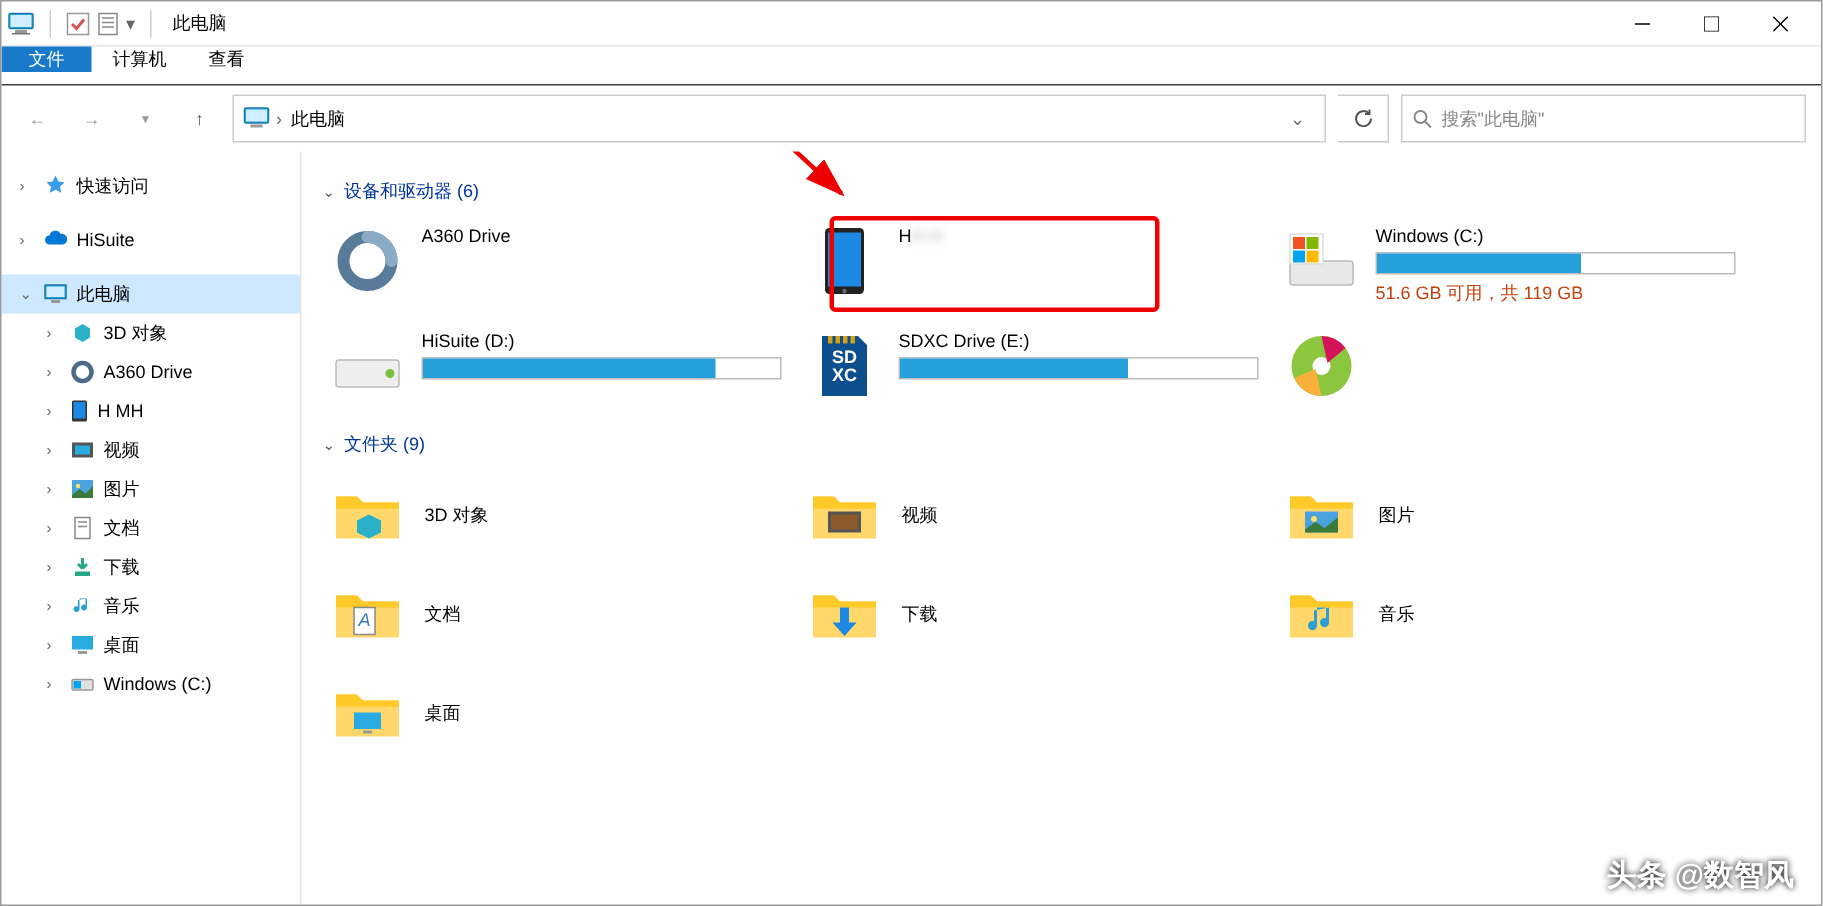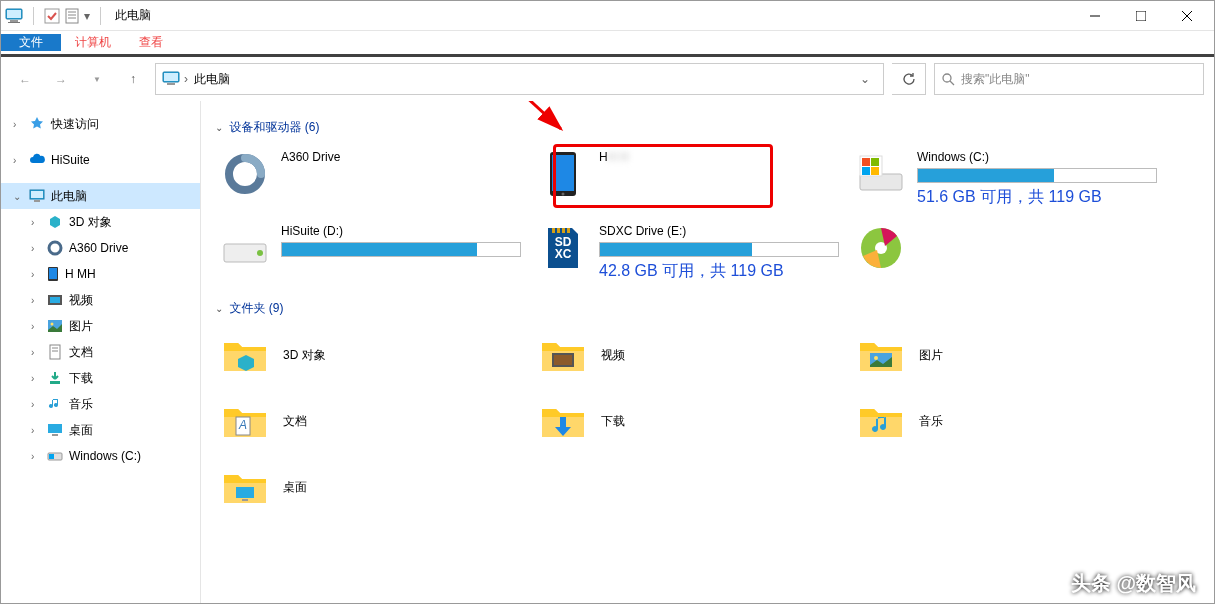--- a/index.html
+++ b/index.html
@@ -3,23 +3,23 @@
 <meta charset="utf-8">
 <style>
 *{box-sizing:border-box;margin:0;padding:0;font-family:"Microsoft YaHei","Segoe UI",sans-serif;font-size:12px}
 body{background:#fff;width:1215px;height:604px;overflow:hidden;position:relative;border:1px solid #999}
 .titlebar{height:30px;display:flex;align-items:center;padding:0 4px;border-bottom:1px solid #e5e5e5}
 .tb-icons{display:flex;gap:4px;align-items:center}
 .tb-sep{width:1px;height:18px;background:#ccc;margin:0 6px}
 .tb-title{margin-left:8px}
 .win-controls{margin-left:auto;display:flex}
 .win-btn{width:46px;height:28px;display:flex;align-items:center;justify-content:center;color:#000}
-.ribbon-tabs{height:26px;display:flex;align-items:center;border-bottom:3px solid #404040;padding-left:0}
+.ribbon-tabs{height:26px;display:flex;align-items:flex-start;border-bottom:1px solid #404040;padding-left:0}
 .file-tab{background:#1979ca;color:#fff;padding:0 18px;display:flex;align-items:center}
-.rib-tab{padding:0 14px;display:flex;align-items:center;color:#ef4444}
+.rib-tab{padding:0 14px;display:flex;align-items:center;color:#000000}
 .addr-row{height:44px;display:flex;align-items:center;padding:6px 10px;gap:8px}
 .nav-btn{width:28px;height:28px;display:flex;align-items:center;justify-content:center;color:#999}
 .nav-btn.enabled{color:#555}
 .addr-bar{flex:1;height:32px;border:1px solid #ccc;display:flex;align-items:center;padding:0 4px}
 .addr-icon{width:22px;height:22px;display:flex;align-items:center;justify-content:center}
 .addr-crumb{padding:0 4px}
 .addr-chev{color:#666;margin:0 2px}
 .addr-drop{margin-left:auto;width:28px;text-align:center;color:#666}
 .refresh-btn{width:34px;height:32px;border:1px solid #ccc;border-left:none;display:flex;align-items:center;justify-content:center}
 .search-box{width:270px;height:32px;border:1px solid #ccc;display:flex;align-items:center;padding:0 6px;color:#888}
@@ -33,21 +33,21 @@
 .main{flex:1;overflow:auto;padding:10px 14px;position:relative}
 .group-header{display:flex;align-items:center;gap:6px;color:#003399;margin:8px 0 8px 0}
 .group-chev{font-size:10px;color:#555}
 .items-grid{display:flex;flex-wrap:wrap;gap:6px 8px;margin-bottom:14px}
 .drive-item{width:310px;display:flex;align-items:flex-start;gap:10px;padding:4px}
 .drive-icon{width:52px;height:52px;display:flex;align-items:center;justify-content:center;flex-shrink:0}
 .drive-info{flex:1;padding-top:2px}
 .drive-name{margin-bottom:4px}
 .capacity-bar{height:15px;border:1px solid #bcbcbc;background:#fff;margin-bottom:4px;position:relative}
 .capacity-fill{height:100%;background:#26a0da}
-.drive-sub{color:#1d4ed8;font-size:16px}
+.drive-sub{color:#c2410c;font-size:12px}
 .folder-item{width:310px;display:flex;align-items:center;gap:12px;padding:4px}
 .folder-icon{width:52px;height:52px;display:flex;align-items:center;justify-content:center}
 .highlight-box{position:absolute;border:3px solid #ee0000;border-radius:4px;left:338px;top:0px;width:220px;height:64px;pointer-events:none}
 .red-arrow{position:absolute;left:190px;top:-120px;pointer-events:none}
 .watermark{position:absolute;right:18px;bottom:6px;color:#fff;text-shadow:0 0 4px #000;font-size:20px;font-weight:bold}
 svg{display:block}
 .blur{filter:blur(3px);color:#bbb}
 </style>
 </head>
 <body>
@@ -364,21 +364,20 @@
               <rect x="15" y="4" width="3" height="5" fill="#d4a017"></rect>
               <rect x="20" y="4" width="3" height="5" fill="#d4a017"></rect>
               <rect x="25" y="4" width="3" height="5" fill="#d4a017"></rect>
             </svg>
           </div>
     <div class="drive-info">
             <div class="drive-name">SDXC Drive (E:)</div>
             <div class="capacity-bar">
               <div class="capacity-fill" style="width:64%"></div>
             </div>
-            <div class="drive-sub">42.8 GB 可用，共 119 GB</div>
           </div>
   </div>
 
   <div class="drive-item">
     <div class="drive-icon">
             <svg width="48" height="48" viewBox="0 0 48 48">
               <circle cx="24" cy="24" r="20" fill="#8cc63f"></circle>
               <circle cx="24" cy="24" r="6" fill="#fff"></circle>
               <path d="M24 4a20 20 0 0116 8l-12 10z" fill="#d4145a"></path>
               <path d="M24 44a20 20 0 01-18-12l14-6z" fill="#fbb03b"></path>

